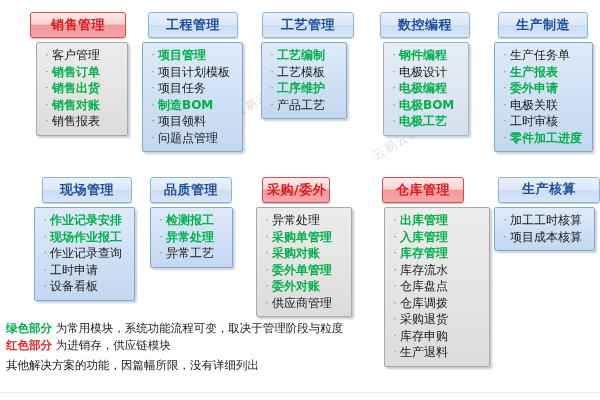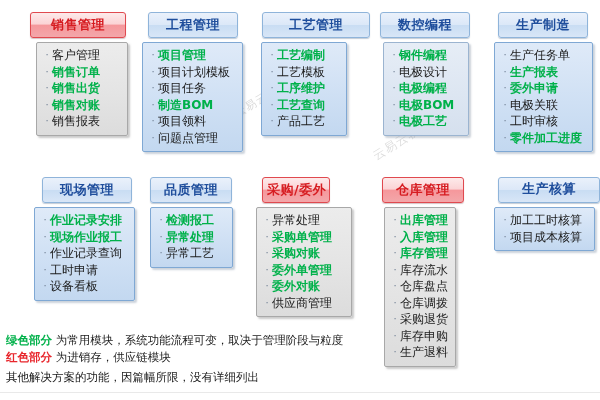--- a/index.html
+++ b/index.html
@@ -86,21 +86,21 @@
     display:inline-block;width:10px;
     color:#6f7f93;font-size:10px;text-align:center;
     vertical-align:top;
   }
   ul.items li .txt{display:inline-block;vertical-align:top;}
   li.normal .txt{color:#1a1a1a;font-weight:normal;}
   li.green  .txt{color:#00b14a;font-weight:bold;}
   li.green  .bul{color:#00b14a;}
 
   
-  .legend{position:absolute;left:6px;top:332px;width:420px;}
+  .legend{position:absolute;left:6px;top:320px;width:420px;}
   .legend .row{font-size:11.5px;line-height:17px;color:#1a1a1a;white-space:nowrap;}
   .legend .row.r3{margin-top:3px;}
   .legend .tagGreen{color:#00b14a;font-weight:bold;}
   .legend .tagRed{color:#e8262c;font-weight:bold;}
   .legend .desc{color:#1a1a1a;}
 
   .bottomrule{position:absolute;left:0;top:392px;width:600px;height:1px;background:#e9e9e9;}
 </style>
 </head>
 <body>
@@ -130,27 +130,26 @@
             <li class="green"><span class="bul">·</span><span class="txt">项目管理</span></li>
             <li class="normal"><span class="bul">·</span><span class="txt">项目计划模板</span></li>
             <li class="normal"><span class="bul">·</span><span class="txt">项目任务</span></li>
             <li class="green"><span class="bul">·</span><span class="txt">制造BOM</span></li>
             <li class="normal"><span class="bul">·</span><span class="txt">项目领料</span></li>
             <li class="normal"><span class="bul">·</span><span class="txt">问题点管理</span></li>
           </ul>
         </div>
       </div>
       <div class="card" style="left: 262px; top: 12px;">
-        <div class="hdr blue" style="width: 108px;">工艺管理</div>
+        <div class="hdr blue" style="width: 92px;">工艺管理</div>
         <div class="body blue" style="width: 86px; margin-left: -1px;">
           <ul class="items">
             <li class="green"><span class="bul">·</span><span class="txt">工艺编制</span></li>
             <li class="normal"><span class="bul">·</span><span class="txt">工艺模板</span></li>
             <li class="green"><span class="bul">·</span><span class="txt">工序维护</span></li>
-            <li class="green"><span class="bul">·</span><span class="txt">工艺查询</span></li>
             <li class="normal"><span class="bul">·</span><span class="txt">产品工艺</span></li>
           </ul>
         </div>
       </div>
       <div class="card" style="left: 380px; top: 12px;">
         <div class="hdr blue" style="width: 90px;">数控编程</div>
         <div class="body grayblue" style="width: 86px; margin-left: 3px;">
           <ul class="items">
             <li class="green"><span class="bul">·</span><span class="txt">钢件编程</span></li>
             <li class="normal"><span class="bul">·</span><span class="txt">电极设计</span></li>
@@ -203,21 +202,21 @@
             <li class="green"><span class="bul">·</span><span class="txt">采购单管理</span></li>
             <li class="green"><span class="bul">·</span><span class="txt">采购对账</span></li>
             <li class="green"><span class="bul">·</span><span class="txt">委外单管理</span></li>
             <li class="green"><span class="bul">·</span><span class="txt">委外对账</span></li>
             <li class="normal"><span class="bul">·</span><span class="txt">供应商管理</span></li>
           </ul>
         </div>
       </div>
       <div class="card" style="left: 382px; top: 177px;">
         <div class="hdr red" style="width: 82px;">仓库管理</div>
-        <div class="body gray" style="width: 72px; margin-left: 2px;">
+        <div class="body gray" style="width: 106px; margin-left: 2px;">
           <ul class="items">
             <li class="green"><span class="bul">·</span><span class="txt">出库管理</span></li>
             <li class="green"><span class="bul">·</span><span class="txt">入库管理</span></li>
             <li class="green"><span class="bul">·</span><span class="txt">库存管理</span></li>
             <li class="normal"><span class="bul">·</span><span class="txt">库存流水</span></li>
             <li class="normal"><span class="bul">·</span><span class="txt">仓库盘点</span></li>
             <li class="normal"><span class="bul">·</span><span class="txt">仓库调拨</span></li>
             <li class="normal"><span class="bul">·</span><span class="txt">采购退货</span></li>
             <li class="normal"><span class="bul">·</span><span class="txt">库存申购</span></li>
             <li class="normal"><span class="bul">·</span><span class="txt">生产退料</span></li>

